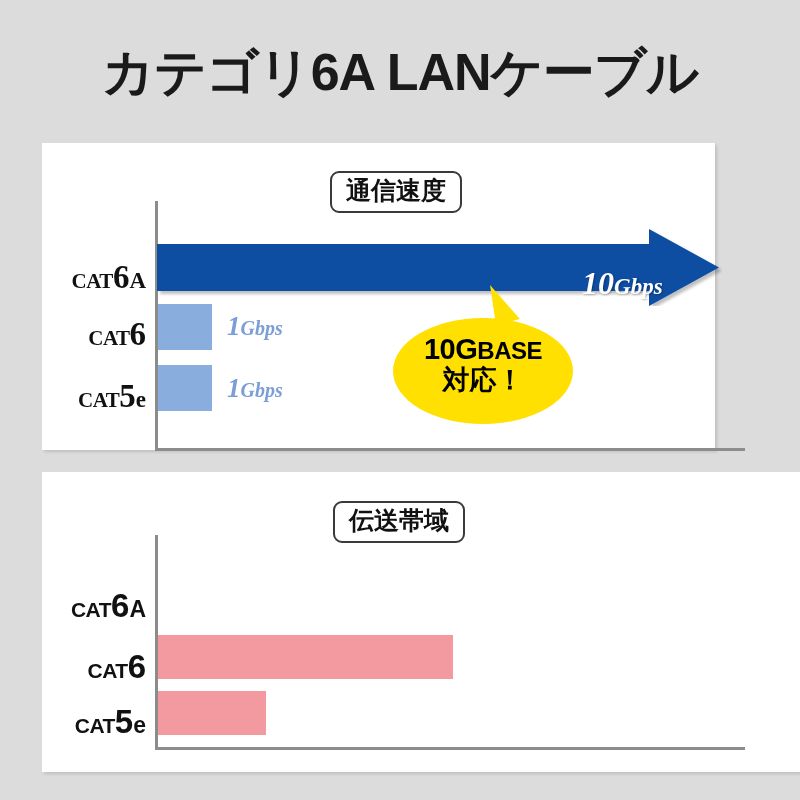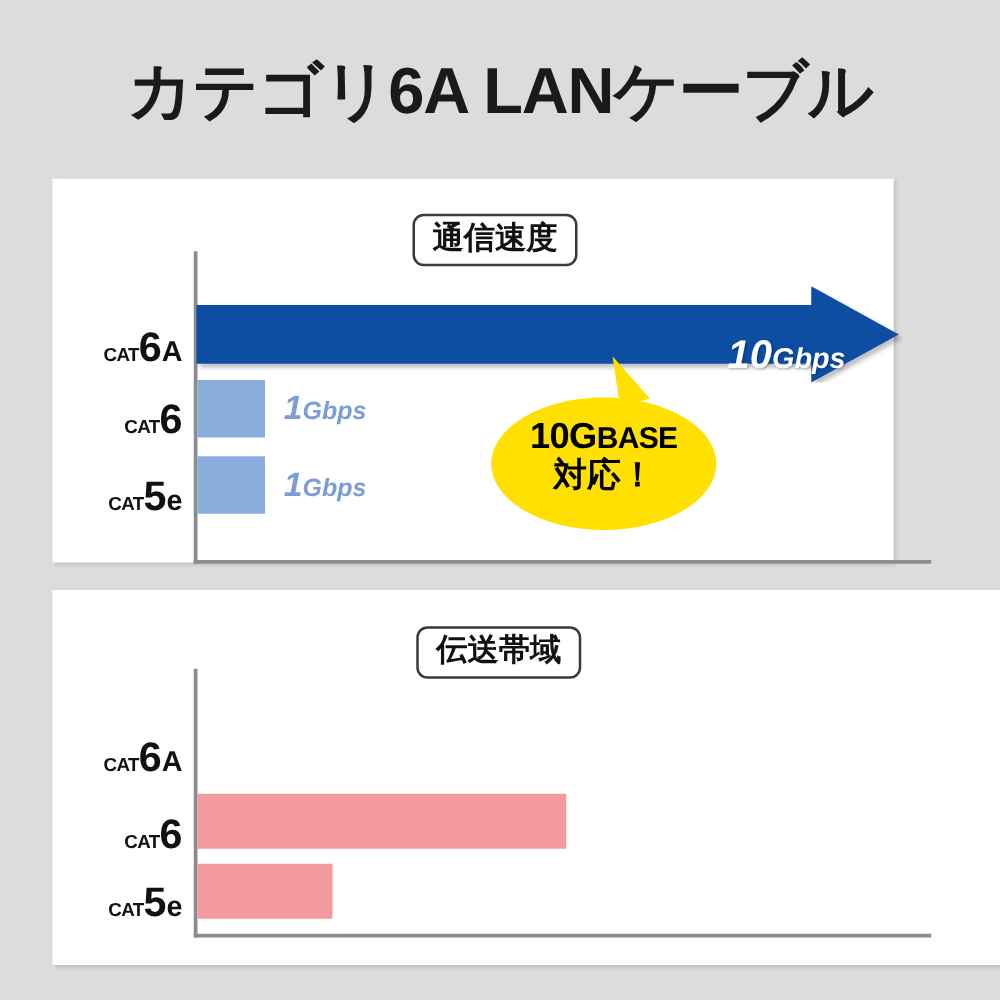--- a/index.html
+++ b/index.html
@@ -37,20 +37,21 @@
   .panel {
     position: absolute;
     background: #ffffff;
     box-shadow: 2px 2px 3px rgba(0,0,0,0.13);
   }
   #panel-speed {
     left: 42px;
     top: 143px;
     width: 673px;
     height: 307px;
+    font-family: Liberation Serif, serif;
   }
   #panel-bandwidth {
     left: 42px;
     top: 472px;
     width: 771px;
     height: 300px;
     text-decoration: underline;
   }
 
   
@@ -85,21 +86,21 @@
   
   .cat-label {
     position: absolute;
     text-align: right;
     color: #111111;
     font-weight: bold;
     white-space: nowrap;
     line-height: 1;
   }
   .cat-label .cat-prefix {
-    font-size: 15px;
+    font-size: 21px;
     letter-spacing: -0.5px;
   }
   .cat-label .cat-num {
     font-size: 33px;
   }
   .cat-label .cat-suf {
     font-size: 23px;
   }
 
   

